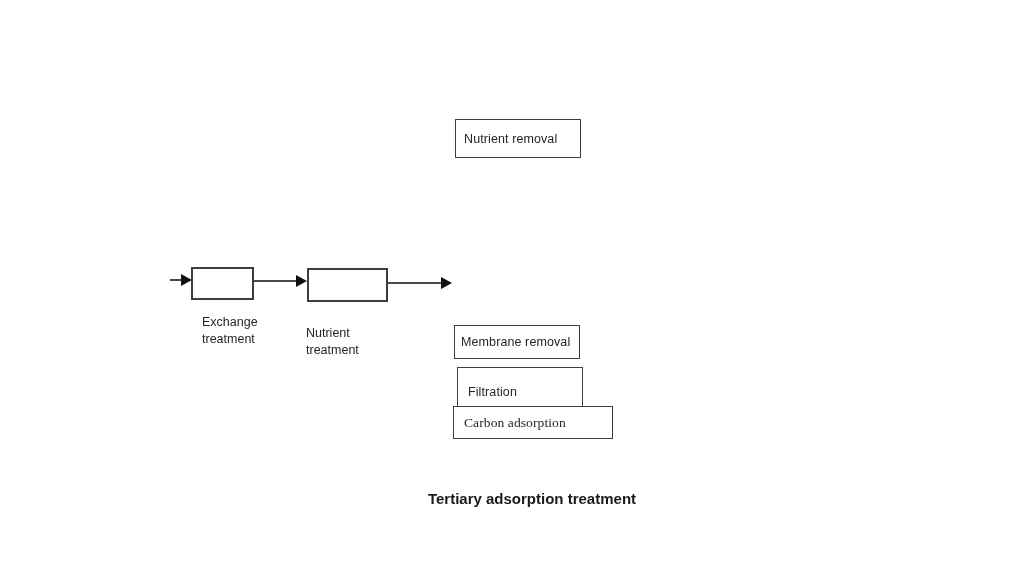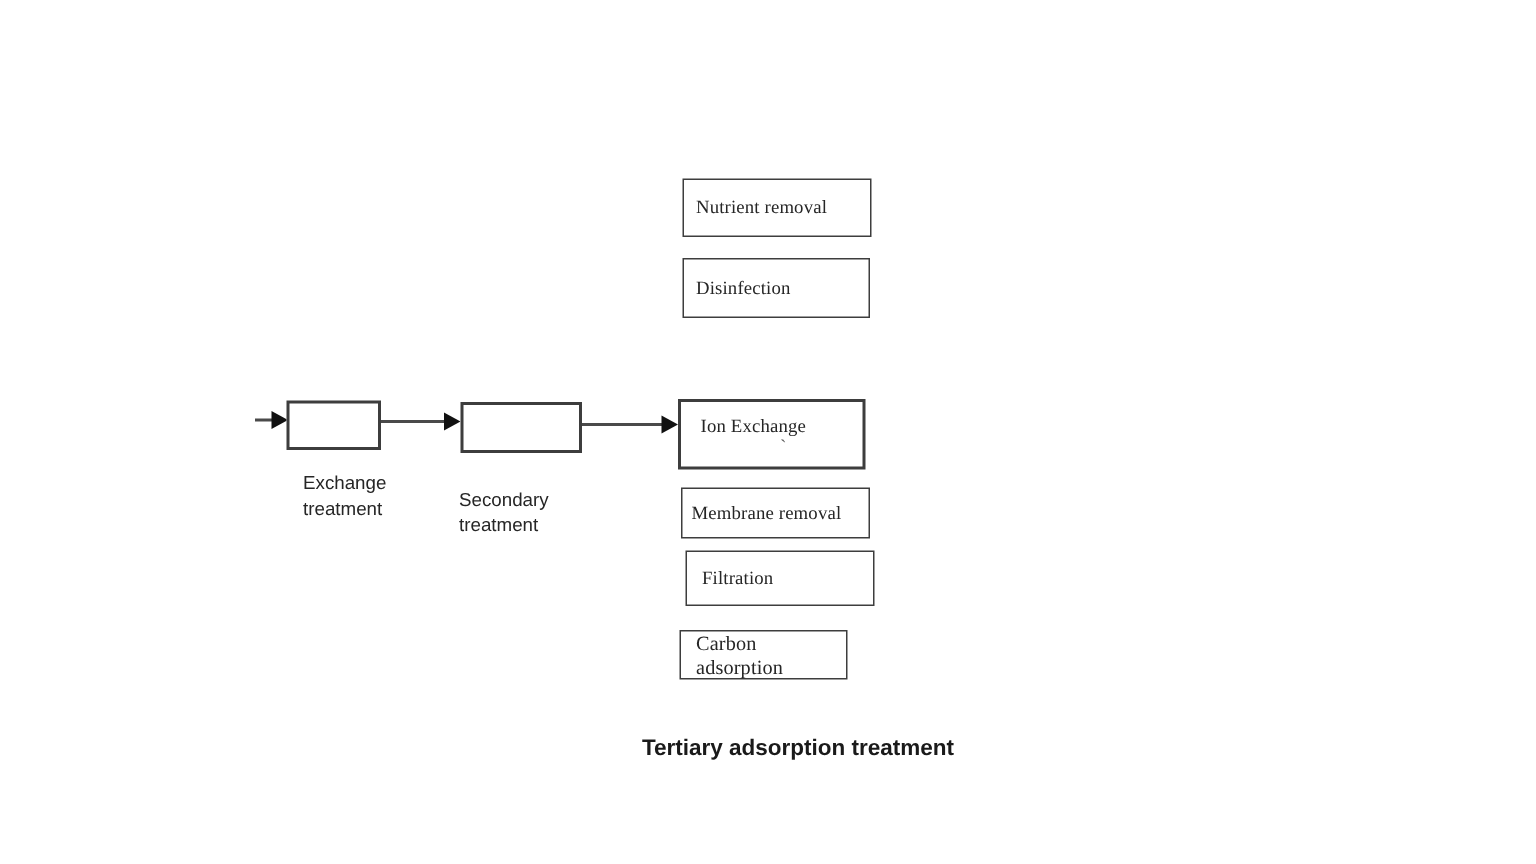--- a/index.html
+++ b/index.html
@@ -20,21 +20,20 @@
     position: absolute;
     box-sizing: border-box;
     border: 1.5px solid var(--border, #3d3d3d);
     background: #ffffff;
     display: flex;
     align-items: center;
     font-size: 12.5px;
     letter-spacing: 0.1px;
     padding-left: 8px;
     color: var(--text, #262626);
-    font-family: Liberation Serif, serif;
   }
   .box.thick { border-width: 2px; }
   .box.serif {
     font-family: "Liberation Serif", "DejaVu Serif", serif;
     font-size: 13.5px;
   }
   .box.top-align {
     align-items: flex-start;
     padding-top: 9px;
   }
@@ -110,44 +109,37 @@
 
   <div class="flow-box" style="left:307px; top:268px; width:81px; height:34px;"></div>
 
   <div class="arrow" style="left:388px; top:277px; width:64px;">
     <div class="shaft"></div>
     <div class="head"></div>
   </div>
 
   <div class="flow-label" style="left:202px; top:314px;">Exchange
 treatment</div>
-  <div class="flow-label" style="left:306px; top:325px;">Secondary
+  <div class="flow-label" style="left:306px; top:325px;">Nutrient
 treatment</div>
 
   <div class="box" style="left:455px; top:119px; width:126px; height:39px;">
     <span>Nutrient removal</span>
   </div>
 
-  <div class="box" style="left:455px; top:172px; width:125px; height:40px;">
-    <span>Disinfection</span>
-  </div>
 
 
-  <div class="box thick top-align" style="left:452px; top:266px; width:125px; height:47px; padding-left:13px;">
-    <span>Ion Exchange</span>
-    <span class="stray-mark">`</span>
-  </div>
 
   <div class="box" style="left:454px; top:325px; width:126px; height:34px; padding-left:6px;">
     <span>Membrane removal</span>
   </div>
 
-  <div class="box" style="left:457px; top:367px; width:126px; height:37px; padding-left:10px;">
+  <div class="box" style="left:457px; top:367px; width:126px; height:49px; padding-left:10px;">
     <span>Filtration</span>
   </div>
 
-  <div class="box serif" style="left:453px; top:420px; width:112px; height:33px; padding-left:10px;">
+  <div class="box serif" style="left:453px; top:406px; width:160px; height:33px; padding-left:10px;">
     <span>Carbon adsorption</span>
   </div>
 
   <div class="diagram-title">Tertiary adsorption treatment</div>
 
 </div>
 
 </body></html>

